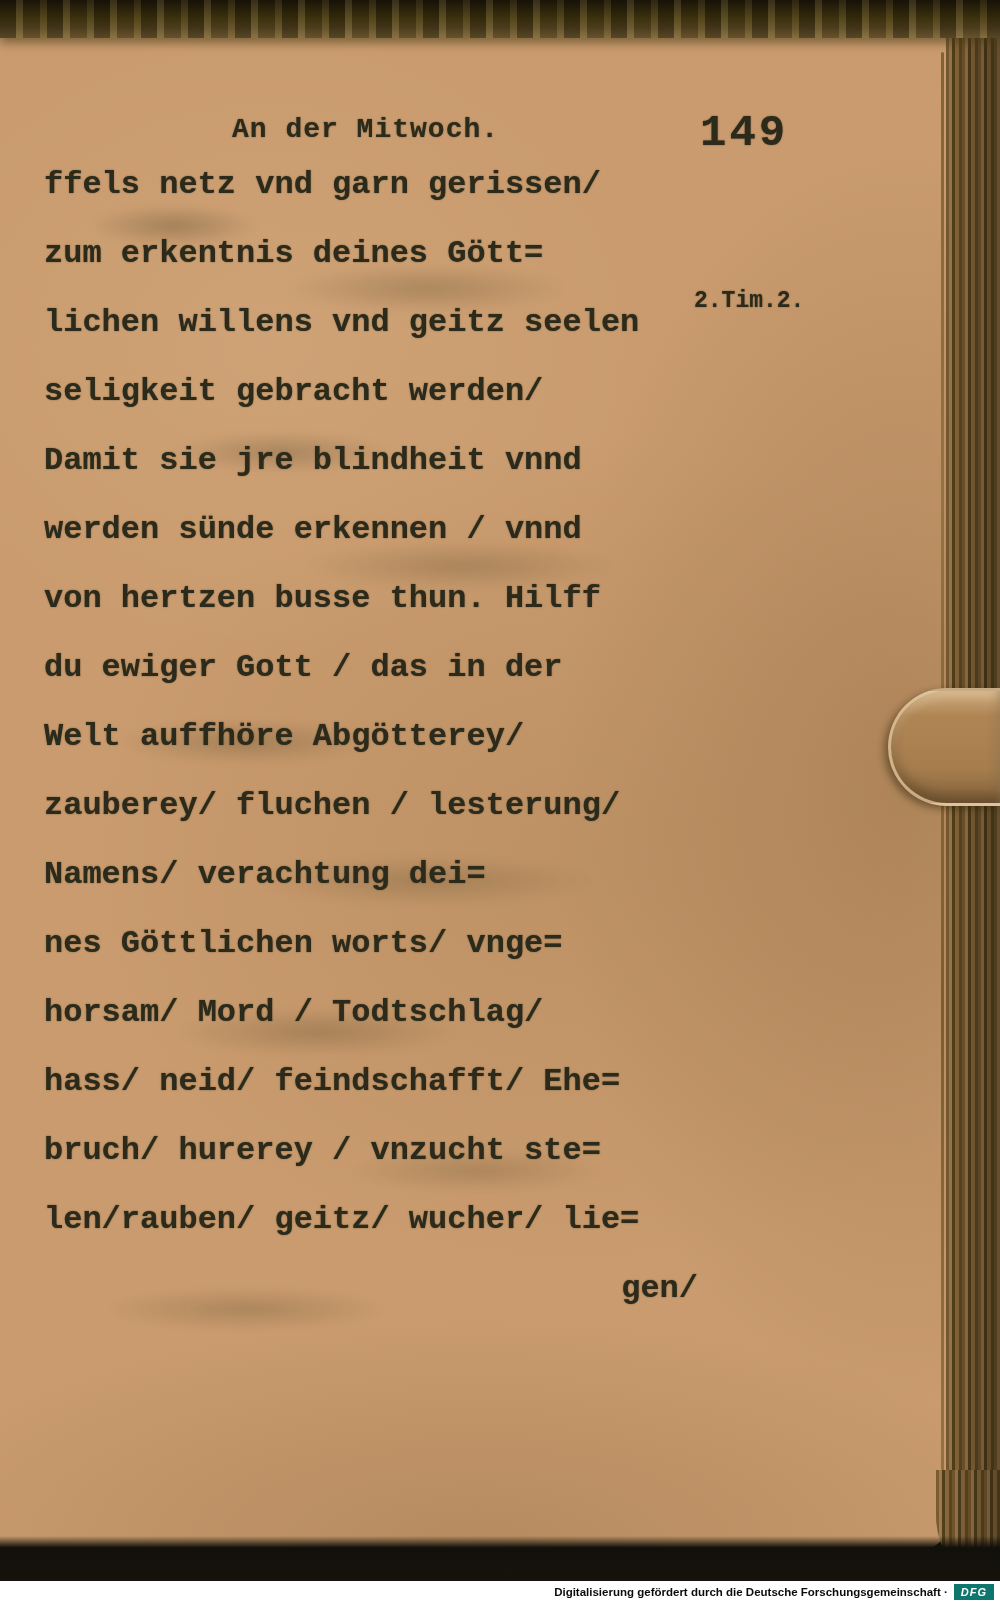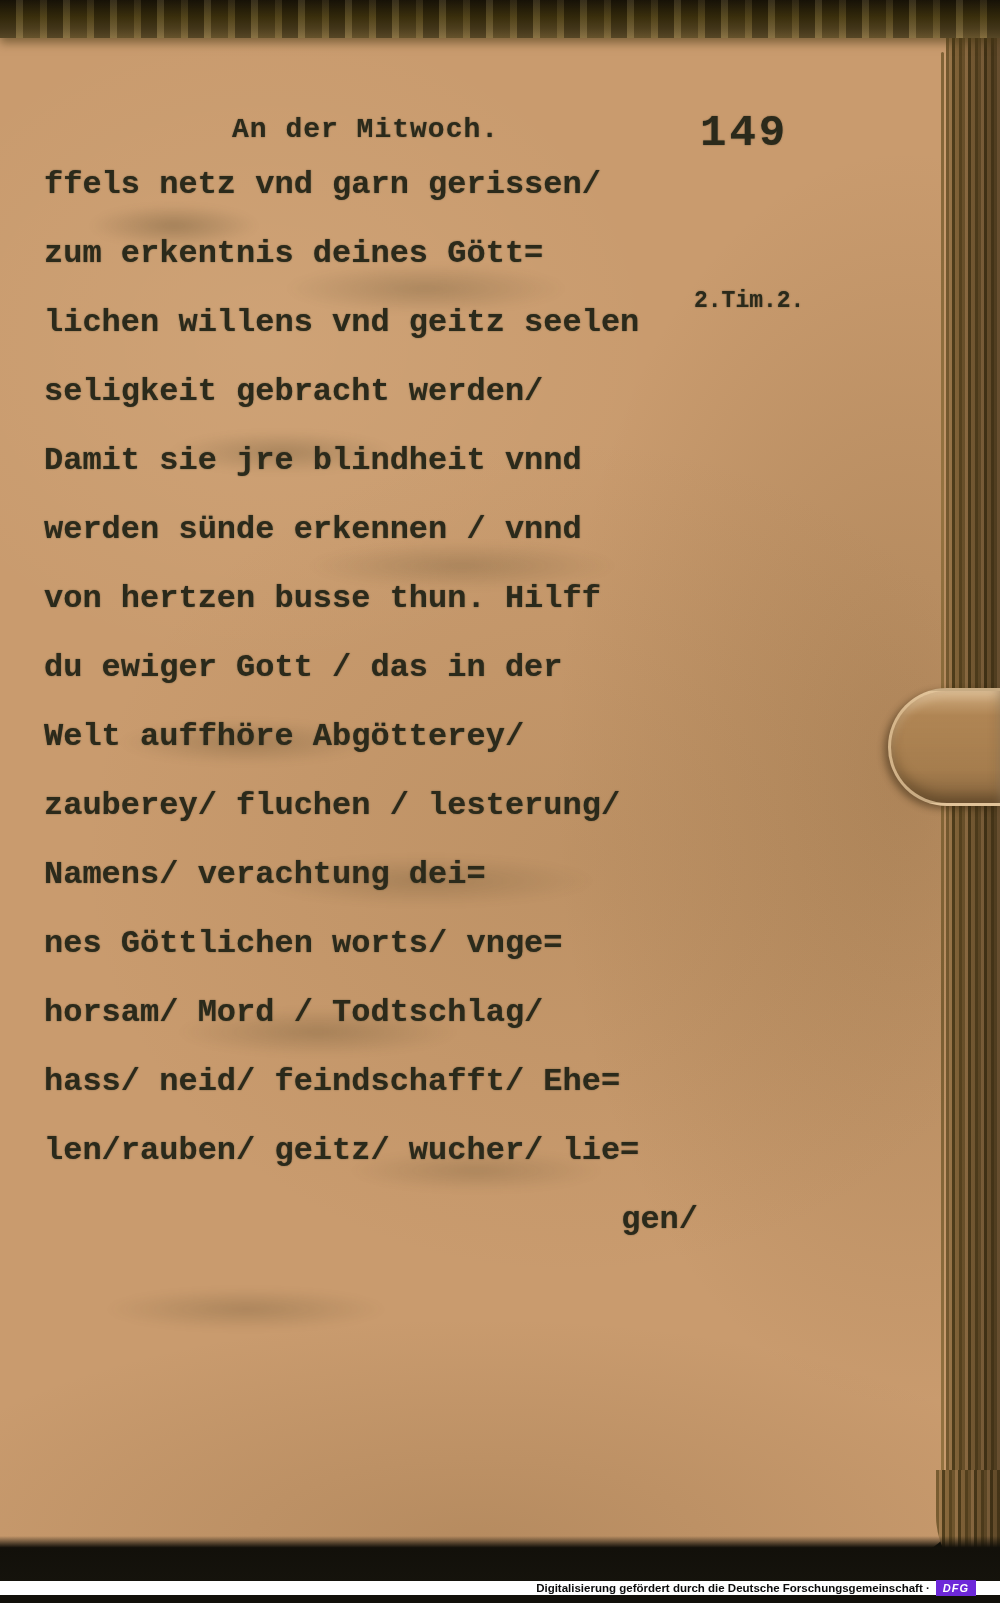--- a/index.html
+++ b/index.html
@@ -136,37 +136,37 @@
     letter-spacing: 0px;
   }
   .text-line.align-right {
     text-align: right;
     padding-right: 46px;
   }
 
   
   .digitization-footer {
     position: absolute;
-    left: 0; top: 1581px; width: 1000px; height: 14px;
+    left: 0; top: 1581px; width: 1000px; height: 22px;
     background: #ffffff;
     display: flex;
     align-items: center;
     justify-content: flex-end;
     gap: 6px;
-    padding-right: 24px;
+    padding-right: 6px;
     font-family: "Liberation Sans", sans-serif;
   }
   .credit-text {
     color: #0c0c0c;
     font-size: 11.5px;
     font-weight: bold;
   }
   .dfg-logo {
     display: inline-block;
-    background: #6d28d9;
+    background: #0f766e;
     color: #ffffff;
     font-size: 11px;
     font-weight: bold;
     font-style: italic;
     line-height: 16px;
     height: 16px;
     padding: 0 7px;
     letter-spacing: 1px;
   }
 </style>
@@ -188,20 +188,21 @@
     <div class="text-line ink">Damit sie jre blindheit vnnd</div>
     <div class="text-line ink">werden sünde erkennen / vnnd</div>
     <div class="text-line ink">von hertzen busse thun. Hilff</div>
     <div class="text-line ink">du ewiger Gott / das in der</div>
     <div class="text-line ink">Welt auffhöre Abgötterey/</div>
     <div class="text-line ink">zauberey/ fluchen / lesterung/</div>
     <div class="text-line ink">Namens/ verachtung dei=</div>
     <div class="text-line ink">nes Göttlichen worts/ vnge=</div>
     <div class="text-line ink">horsam/ Mord / Todtschlag/</div>
     <div class="text-line ink">hass/ neid/ feindschafft/ Ehe=</div>
+    <div class="text-line ink">bruch/ hurerey / vnzucht ste=</div>
     <div class="text-line ink">len/rauben/ geitz/ wucher/ lie=</div>
     <div class="text-line ink align-right">gen/</div>
   </div>
 </div>
 
 <div class="book-right-edges"></div>
 <div class="page-crease-line"></div>
 <div class="book-top-edge"></div>
 <div class="metal-clasp"></div>
 <div class="bottom-right-page-curl"></div>

